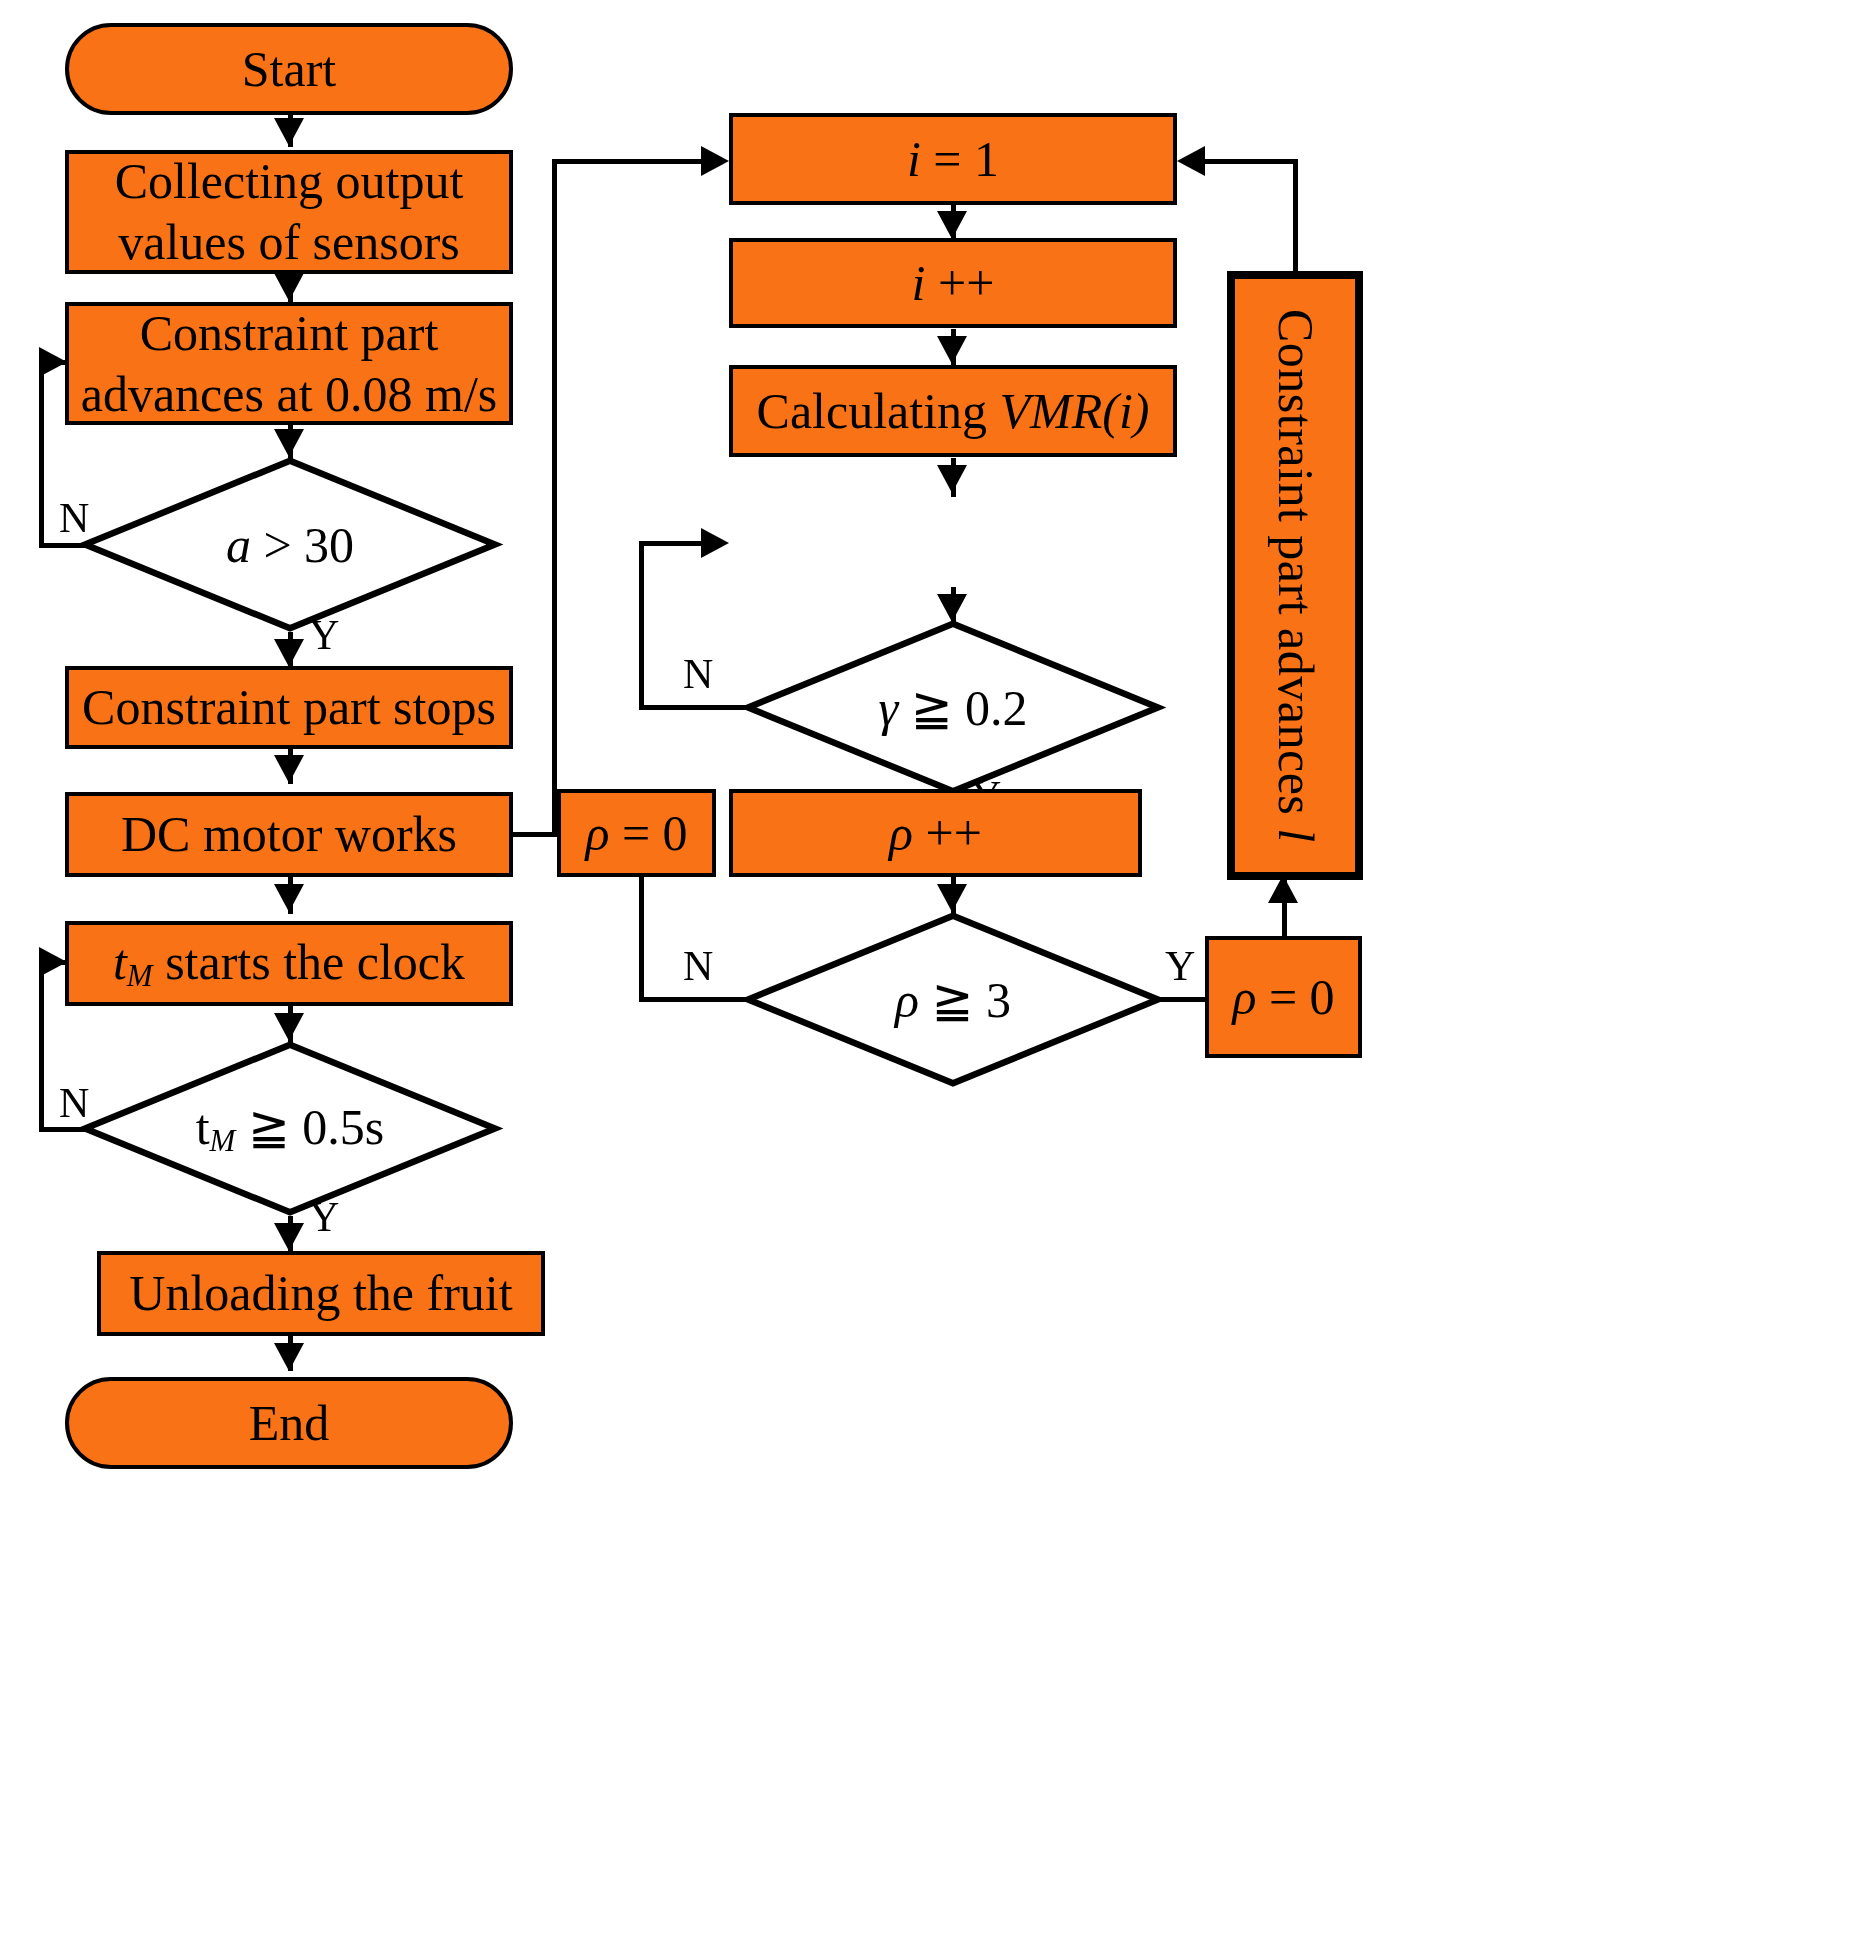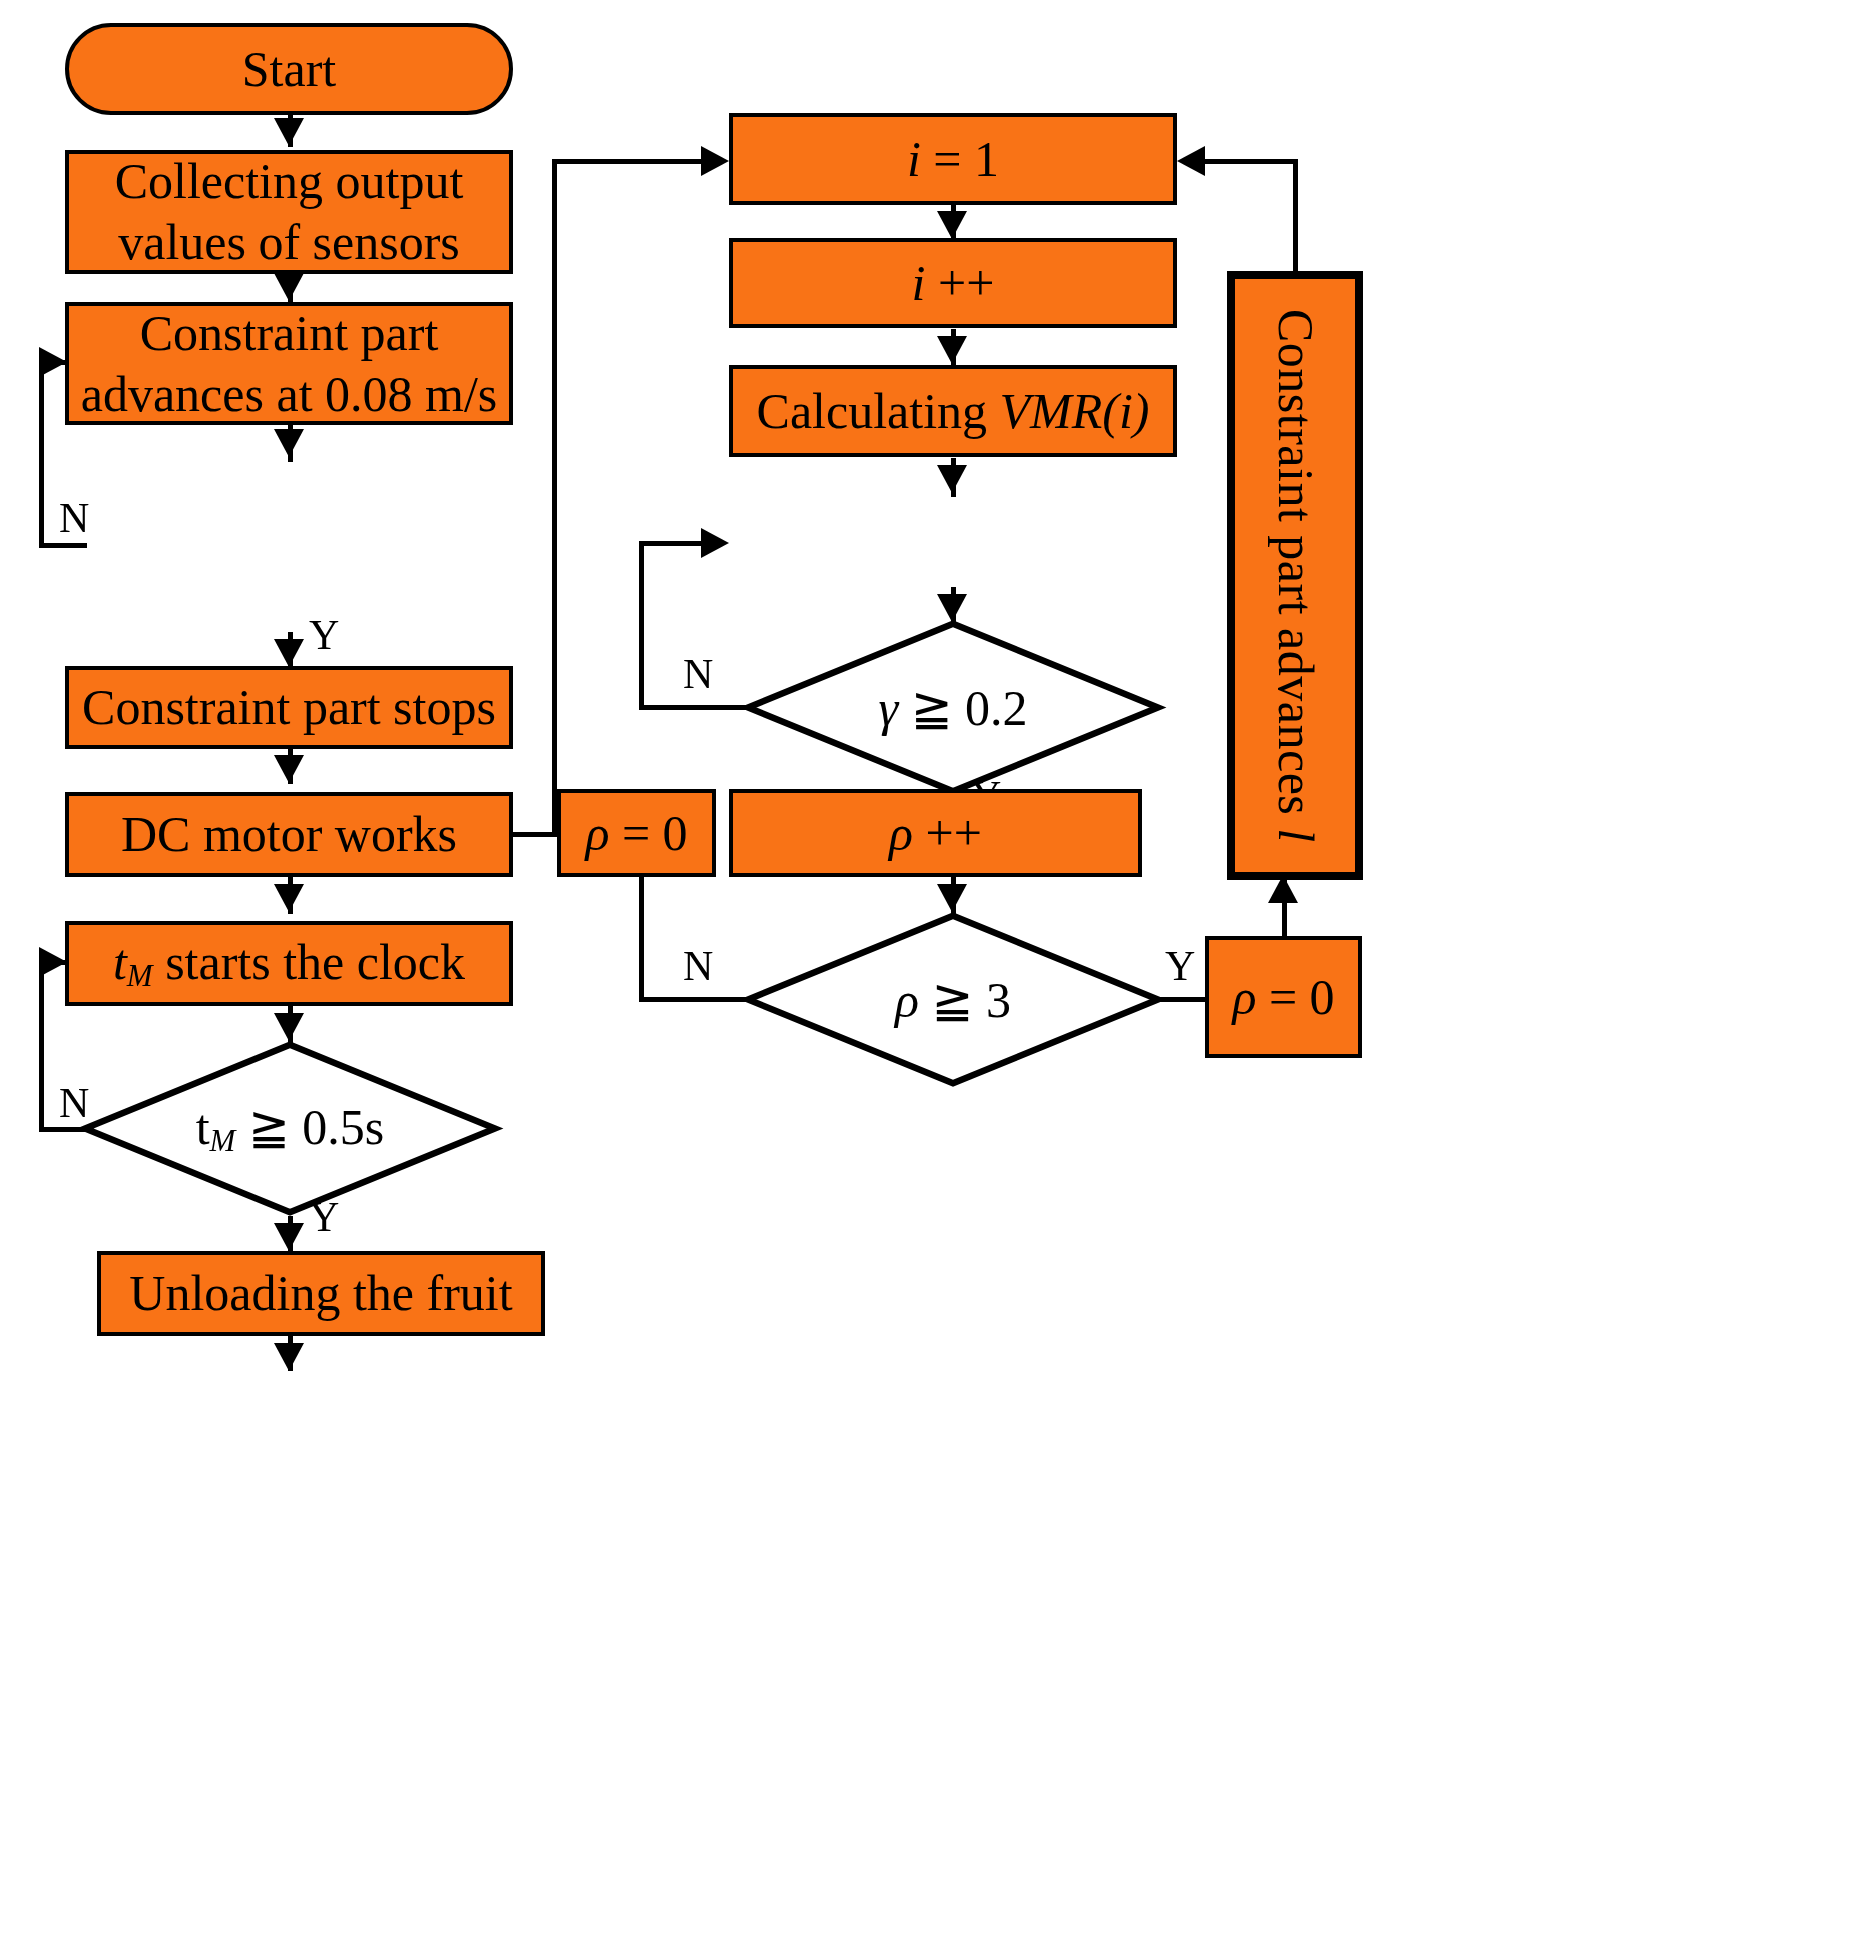--- a/index.html
+++ b/index.html
@@ -125,20 +125,28 @@
   <div class="arrow down" style="left:274px; top:273px;"></div>
 
   <div class="node" style="left:65px; top:302px; width:448px; height:123px; flex-direction:column;">
     <span>Constraint part</span>
     <span>advances at 0.08 m/s</span>
   </div>
 
   <div class="edge v" style="left:288px; top:425px; height:37px;"></div>
   <div class="arrow down" style="left:274px; top:429px;"></div>
 
+  <div class="diamond-wrap" style="left:81px; top:457px; width:418px; height:175px;">
+    <svg width="418" height="175" viewBox="0 0 453 190">
+      <polygon points="226.5,4 449,95 226.5,186 4,95" fill="#fff" stroke="#000" stroke-width="7"></polygon>
+    </svg>
+    <div class="diamond-label">
+      <span class="nowrap"><span class="it">a</span>&nbsp;<span>&gt; 30</span></span>
+    </div>
+  </div>
 
   <div class="edge h" style="left:39px; top:543px; width:48px;"></div>
   <div class="edge v" style="left:39px; top:360px; height:186px;"></div>
   <div class="edge h" style="left:39px; top:360px; width:26px;"></div>
   <div class="arrow right" style="left:39px; top:347px;"></div>
   <div class="branch-label" style="left:59px; top:497px;">N</div>
 
   <div class="edge v" style="left:288px; top:632px; height:39px;"></div>
   <div class="arrow down" style="left:274px; top:639px;"></div>
   <div class="branch-label" style="left:309px; top:614px;">Y</div>
@@ -183,20 +191,23 @@
   <div class="arrow down" style="left:274px; top:1223px;"></div>
   <div class="branch-label" style="left:309px; top:1196px;">Y</div>
 
   <div class="node" style="left:65px; top:1251px; width:448px; height:85px;margin-left:32px;">
     <span>Unloading the fruit</span>
   </div>
 
   <div class="edge v" style="left:288px; top:1336px; height:35px;"></div>
   <div class="arrow down" style="left:274px; top:1343px;"></div>
 
+  <div class="node terminal" style="left:65px; top:1377px; width:448px; height:92px;">
+    <span>End</span>
+  </div>
 
   <div class="edge h" style="left:512px; top:832px; width:44px;"></div>
   <div class="edge v" style="left:552px; top:159px; height:678px;"></div>
   <div class="edge h" style="left:552px; top:159px; width:162px;"></div>
   <div class="arrow right" style="left:701px; top:146px;"></div>
 
   <div class="node" style="left:729px; top:113px; width:448px; height:92px;">
     <span class="nowrap"><span class="it">i</span>&nbsp;<span>= 1</span></span>
   </div>
 

